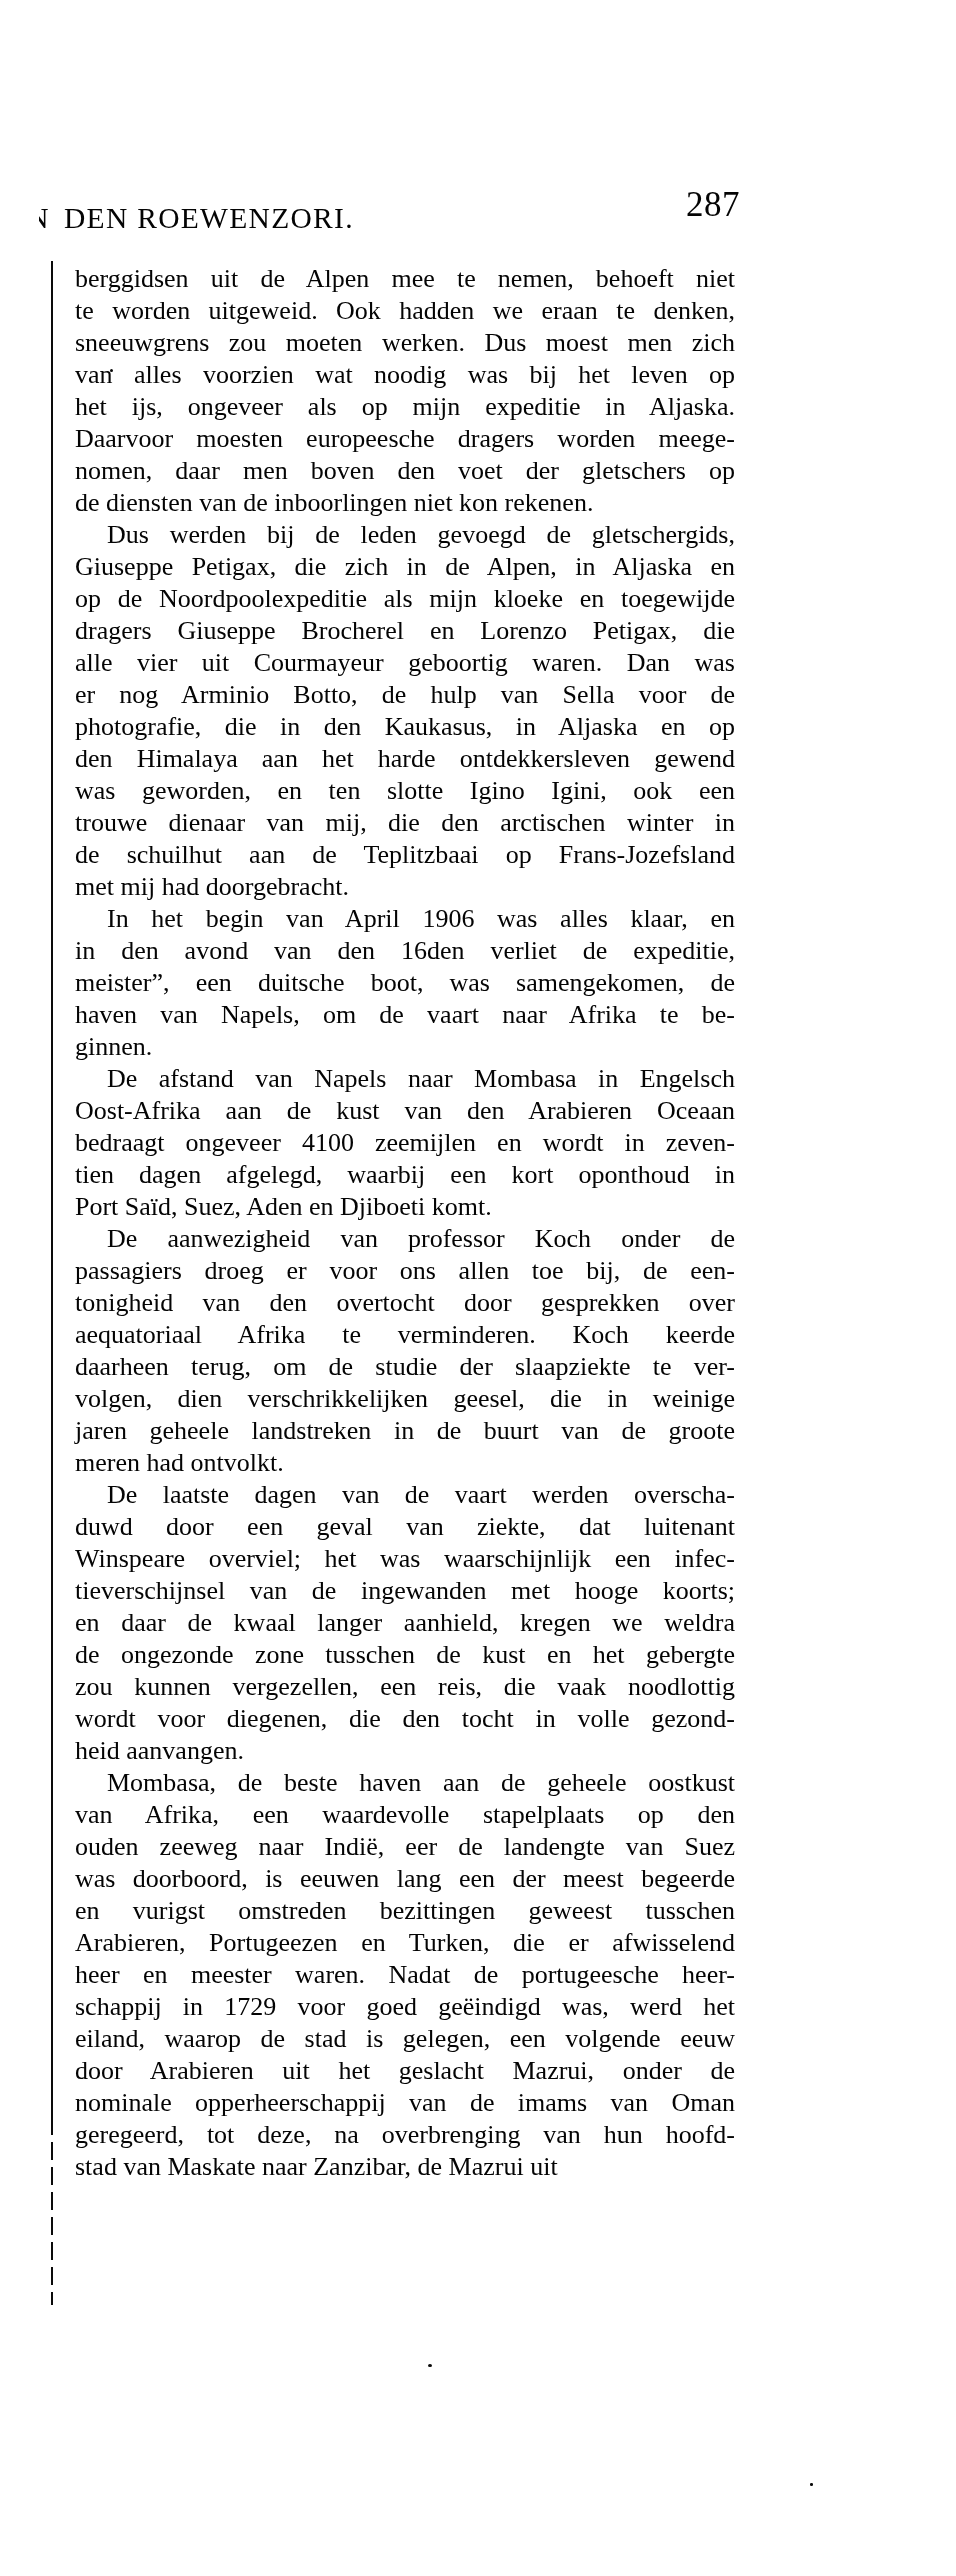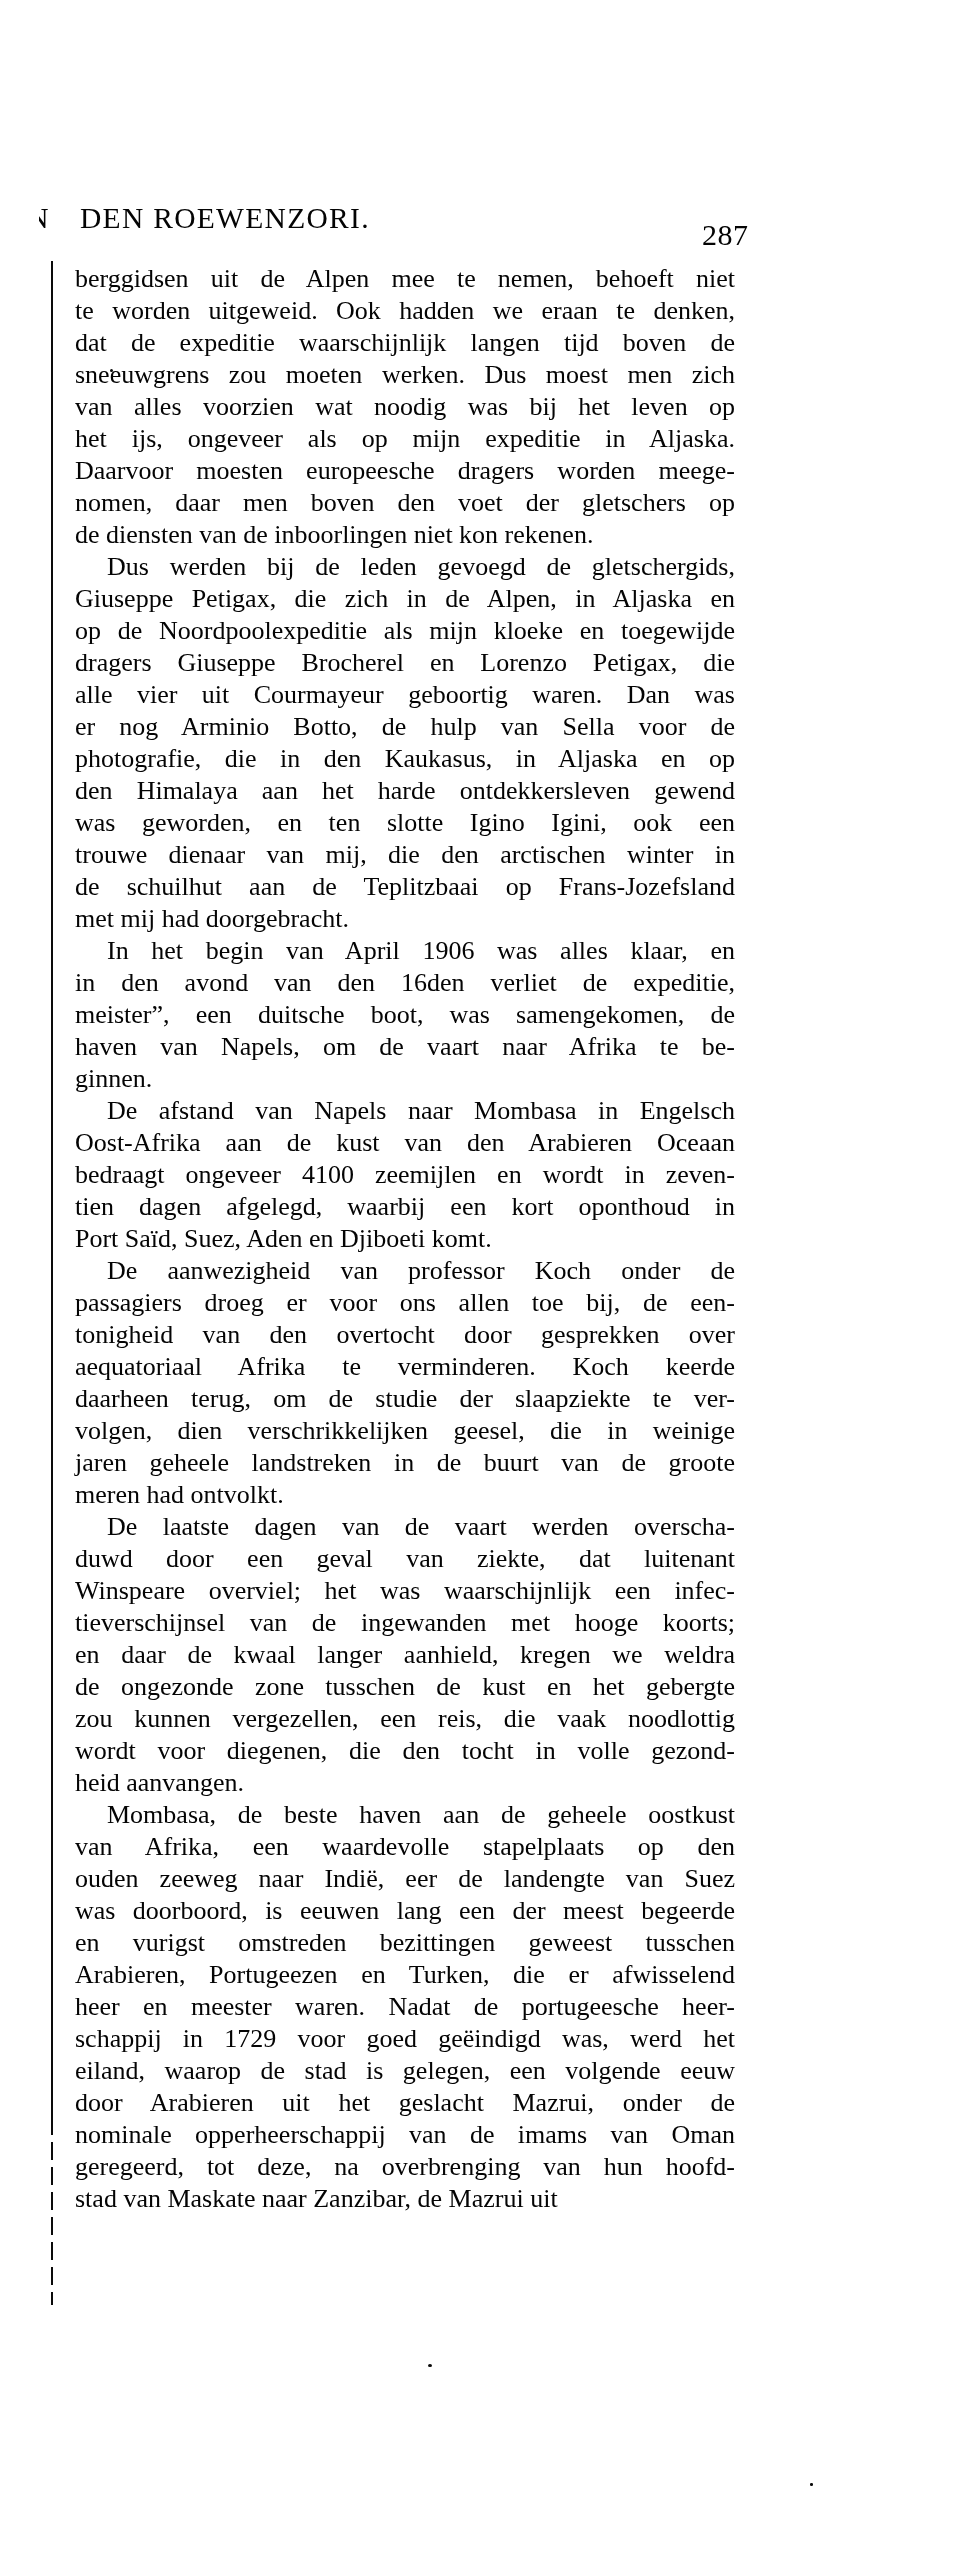--- a/index.html
+++ b/index.html
@@ -28,35 +28,34 @@
   }
   .hdr-frag-wrap span {
     display: inline-block;
     margin-left: -11.8px;
     font-size: 29.5px;
     line-height: 29.5px;
     letter-spacing: 1.1px;
   }
   .hdr-title {
     position: absolute;
-    left: 80px;
+    left: 64px;
     top: 204px;
     font-size: 29.5px;
     line-height: 29.5px;
     letter-spacing: 1.3px;
     white-space: nowrap;
   }
   .hdr-pagenum {
     position: absolute;
     left: 686px;
-    top: 220px;
-    font-size: 30px;
+    top: 190px;
+    font-size: 35px;
     line-height: 29.5px;
     letter-spacing: 0.5px;
-    margin-left: 16px;
   }
 
   
   .margin-rule {
     position: absolute;
     left: 51px;
     top: 261px;
     width: 1.6px;
     height: 1856px;
     background: #0a0a0a;
@@ -121,21 +120,20 @@
 
   <div class="hdr-pagenum">287</div>
 
   <div class="margin-rule"></div>
   <div class="margin-rule-dashed"></div>
 
   <div class="text-column">
       <div class="para">
         <div class="line">berggidsen uit de Alpen mee te nemen, behoeft niet</div>
         <div class="line">te worden uitgeweid. Ook hadden we eraan te denken,</div>
-        <div class="line">dat de expeditie waarschijnlijk langen tijd boven de</div>
         <div class="line">sneeuwgrens zou moeten werken. Dus moest men zich</div>
         <div class="line">van alles voorzien wat noodig was bij het leven op</div>
         <div class="line">het ijs, ongeveer als op mijn expeditie in Aljaska.</div>
         <div class="line">Daarvoor moesten europeesche dragers worden meege-</div>
         <div class="line">nomen, daar men boven den voet der gletschers op</div>
         <div class="line last">de diensten van de inboorlingen niet kon rekenen.</div>
       </div>
       <div class="para">
         <div class="line indent">Dus werden bij de leden gevoegd de gletschergids,</div>
         <div class="line">Giuseppe Petigax, die zich in de Alpen, in Aljaska en</div>

